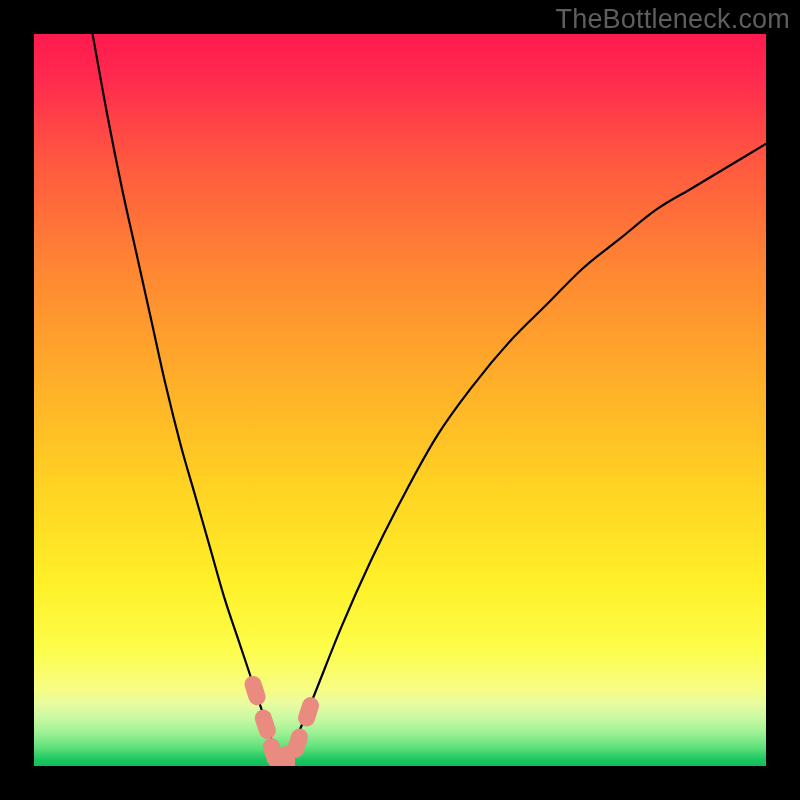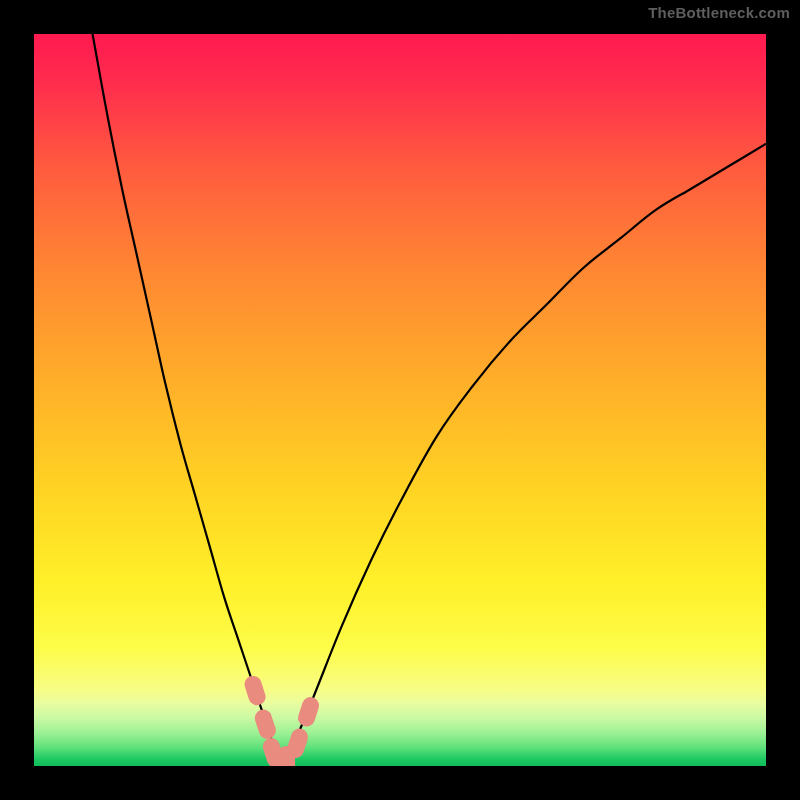--- a/index.html
+++ b/index.html
@@ -17,22 +17,22 @@
     top: 0;
     width: 800px;
     height: 800px;
     background: #000;
   }
   .watermark {
     position: absolute;
     right: 10px;
     top: 4px;
     color: #5e5e5e;
-    font-size: 15px;
-    font-weight: 700;
+    font-size: 27px;
+    font-weight: 400;
     letter-spacing: 0.2px;
     z-index: 10;
   }
   .plot-area {
     position: absolute;
     left: 34px;
     top: 34px;
     width: 732px;
     height: 732px;
     overflow: hidden;

